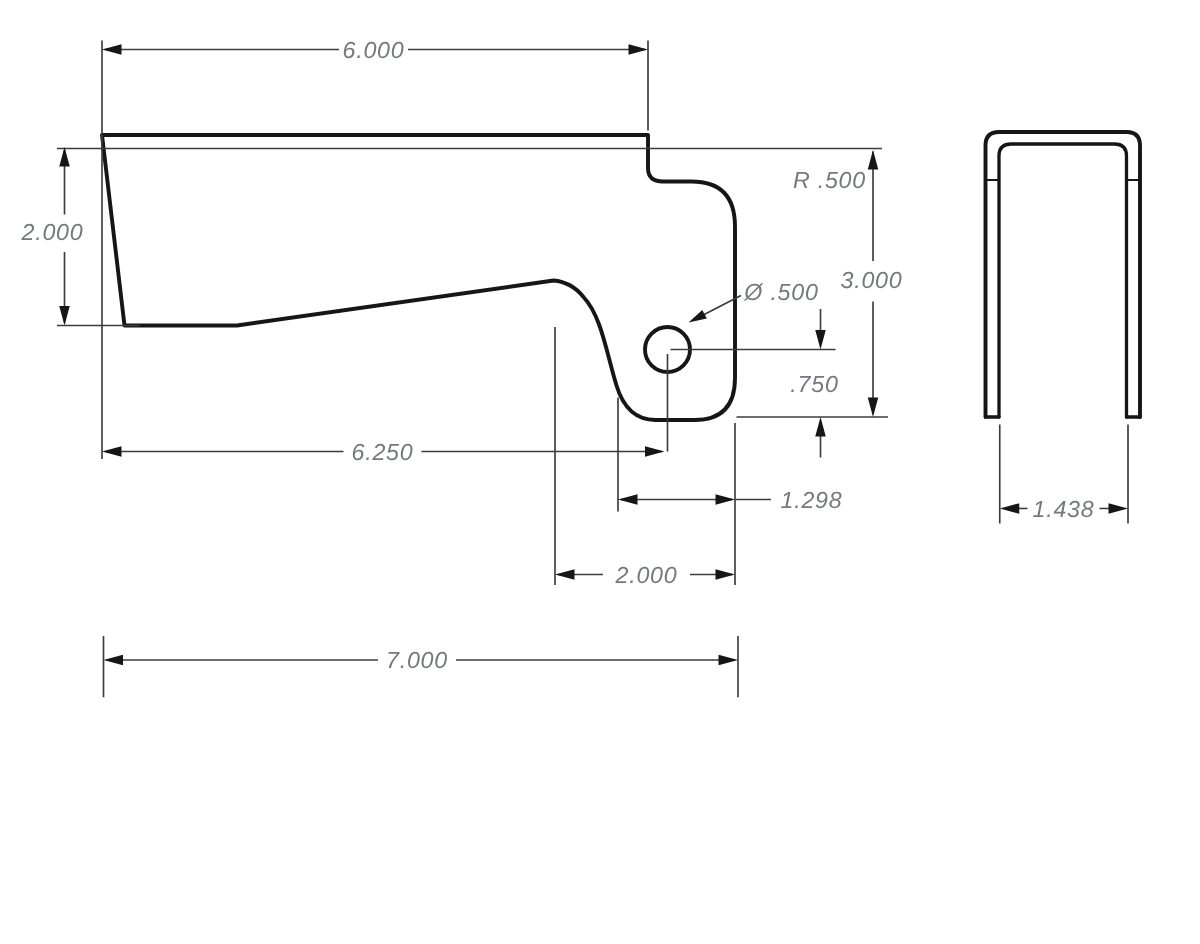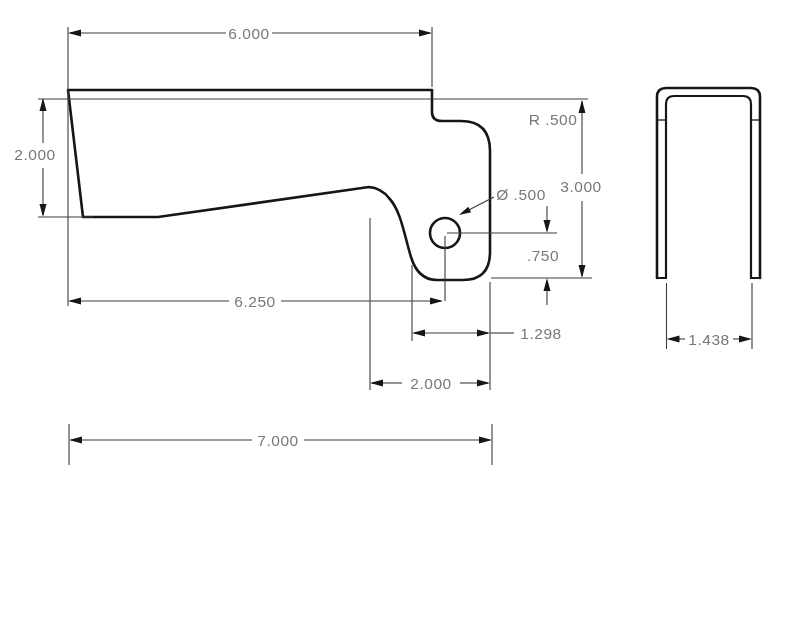--- a/index.html
+++ b/index.html
@@ -1,17 +1,17 @@
 <!DOCTYPE html>
 <html><head>
 <meta charset="utf-8">
 <style>
   html,body{margin:0;padding:0;background:#ffffff;}
   .stage{position:relative;width:800px;height:465px;background:#ffffff;overflow:hidden;
-         font-family:"Liberation Sans",sans-serif;}
+         font-family:"Liberation Sans",sans-serif;font-style:italic;}
   svg{display:block;}
   text{font-family:"Liberation Sans",sans-serif;font-size:15.5px;fill:#75787c;letter-spacing:.5px;}
   .outline{fill:none;stroke:#161616;stroke-width:2.6;stroke-linejoin:round;stroke-linecap:round;}
   .outline2{fill:none;stroke:#161616;stroke-width:2.2;stroke-linejoin:round;stroke-linecap:round;}
   .thin{fill:none;stroke:#3c3c3c;stroke-width:1.1;}
   .tick{fill:none;stroke:#161616;stroke-width:1.3;}
   .arr{fill:#161616;stroke:none;}
 </style>
 </head>
 <body>

